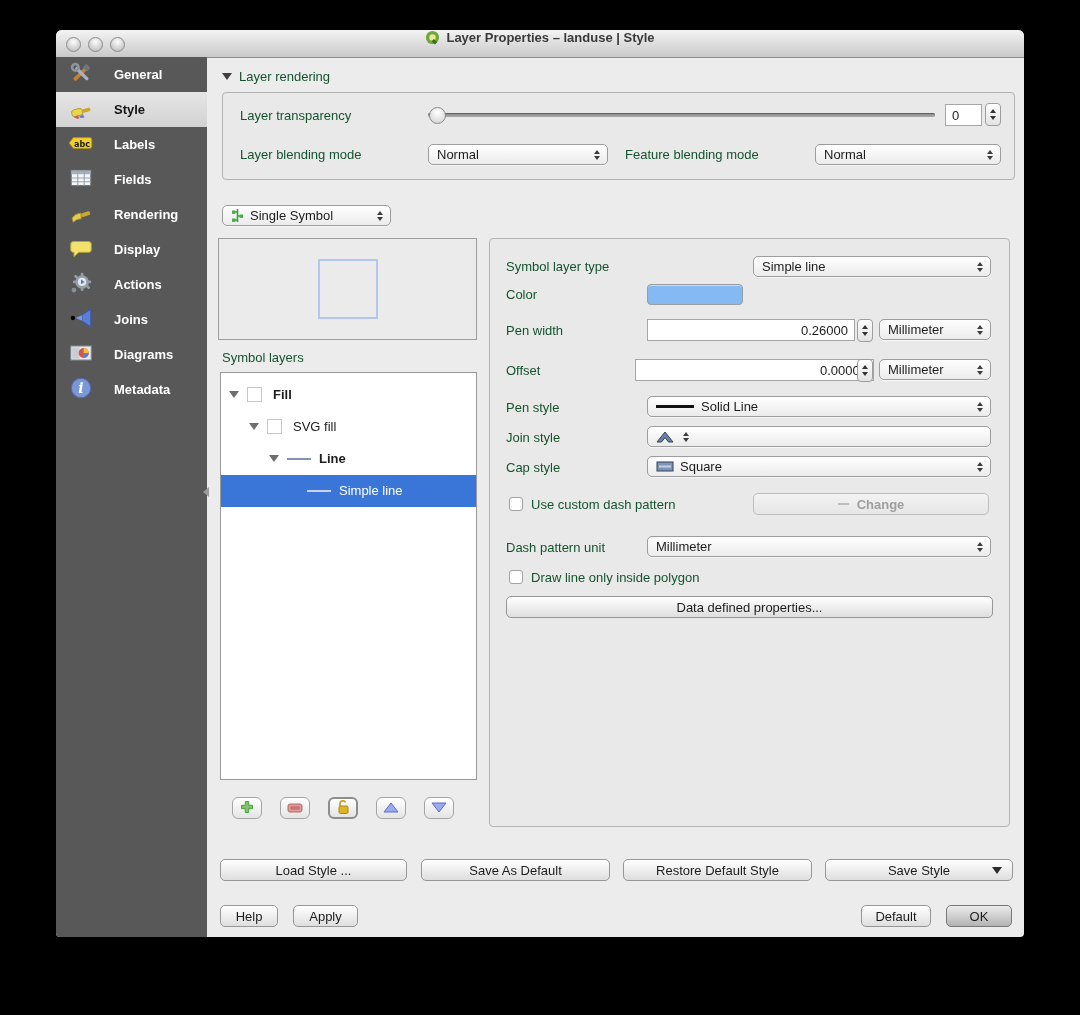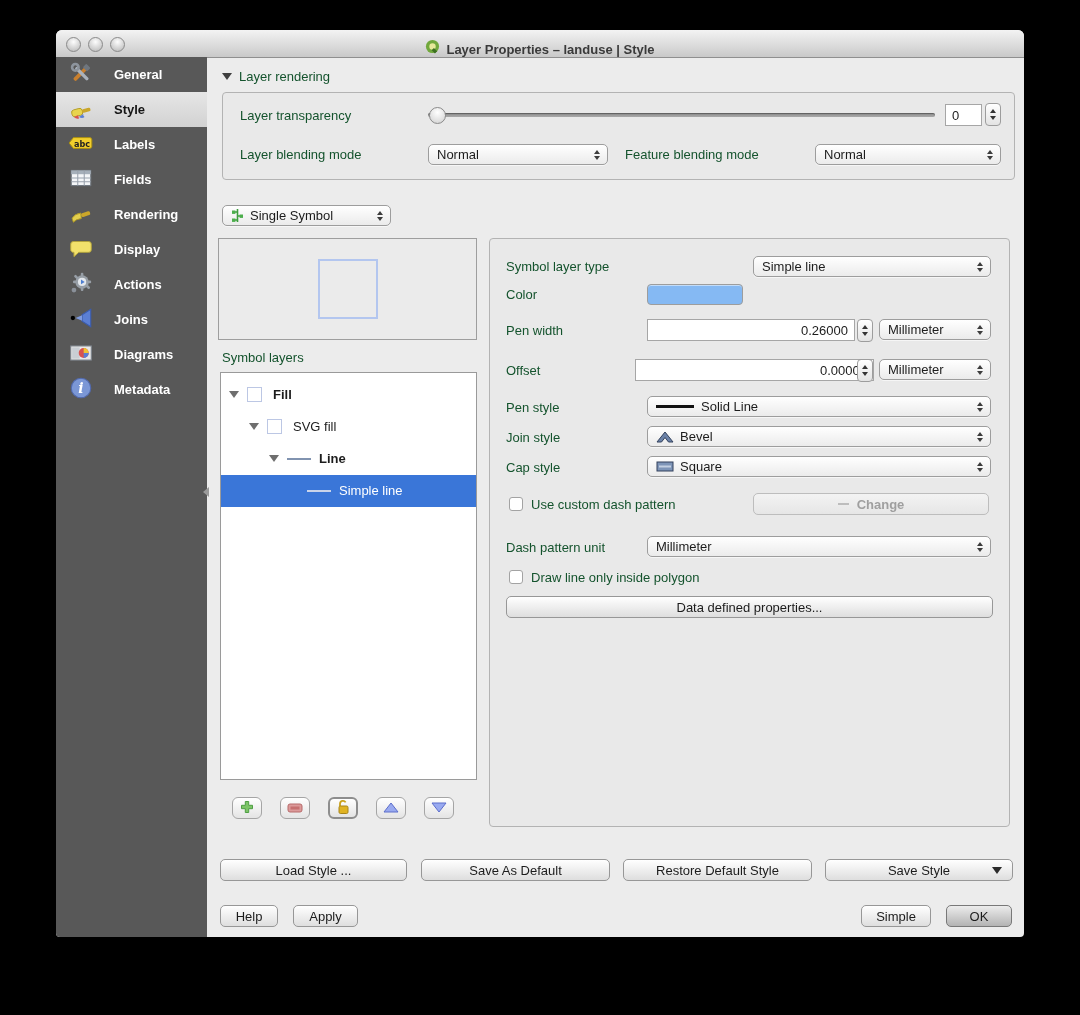--- a/index.html
+++ b/index.html
@@ -6,21 +6,21 @@
   .stage{position:relative;width:1080px;height:1015px;background:#000;overflow:hidden;
          font-family:"Liberation Sans","DejaVu Sans",sans-serif;color:#1c1c1c;font-size:13px;}
   .window{position:absolute;left:56px;top:30px;width:968px;height:907px;background:#ececec;
           border-radius:6px 6px 4px 4px;overflow:hidden;box-shadow:0 14px 40px rgba(0,0,0,.7);}
   
   .titlebar{position:absolute;left:0;top:0;width:100%;height:27px;
             background:linear-gradient(#f3f3f3,#c9c9c9);border-bottom:1px solid #8f8f8f;}
   .traffic{position:absolute;left:10px;top:7px;display:flex;gap:7px;}
   .tl{width:13px;height:13px;border-radius:50%;border:1px solid #8a8a8a;
       background:radial-gradient(circle at 50% 30%,#fdfdfd,#b5b5b5);}
-  .title{position:absolute;left:0;top:0;width:100%;height:27px;display:flex;align-items:flex-end;
+  .title{position:absolute;left:0;top:0;width:100%;height:27px;display:flex;align-items:flex-start;
          justify-content:center;gap:6px;font-weight:700;color:#3a3a3a;font-size:13px;}
   
   .sidebar{position:absolute;left:0;top:27px;width:151px;height:880px;background:#585858;}
   .side-item{height:35px;display:flex;align-items:center;gap:20px;padding-left:12px;
              color:#fff;font-weight:700;font-size:13px;cursor:default;}
   .side-item.selected{background:linear-gradient(#e6e6e6,#d2d2d2);color:#151515;}
   .side-item svg{flex:0 0 auto;}
   
   .dd{position:absolute;box-sizing:border-box;height:21px;border:1px solid #9d9d9d;border-radius:5px;
       background:linear-gradient(#ffffff,#ebebeb);display:flex;align-items:center;padding:0 4px 0 8px;
@@ -367,21 +367,20 @@
           </span>
       </div>
 
       <span class="label" style="left:16px;top:191px;">Join style</span>
       <div class="dd" style="left:157px;top:187px;width:344px;">
         <span style="margin-right:6px;display:flex;">
             <svg width="18" height="13" viewBox="0 0 18 13">
               <path d="M1 12 L9 2 L17 12 L12.5 12 L9 7.5 L5.5 12 z" fill="#6b82a8" stroke="#33415c" stroke-width="1"></path>
             </svg>
           </span>
-        <span class="lbl">Bevel</span>
         <span class="arrows">
             <i class="au"></i>
             <i class="adn"></i>
           </span>
       </div>
 
       <span class="label" style="left:16px;top:221px;">Cap style</span>
       <div class="dd" style="left:157px;top:217px;width:344px;">
         <span style="margin-right:6px;display:flex;">
             <svg width="18" height="11" viewBox="0 0 18 11">
@@ -434,20 +433,20 @@
       <span style="position:absolute;right:10px;width:0;height:0;border-left:5px solid transparent;border-right:5px solid transparent;border-top:7px solid #2b2b2b;"></span>
     </div>
 
     <div class="btn" style="left:164px;top:875px;width:58px;">
         <span>Help</span>
       </div>
     <div class="btn" style="left:237px;top:875px;width:65px;">
         <span>Apply</span>
       </div>
     <div class="btn" style="left:805px;top:875px;width:70px;">
-        <span>Simple</span>
+        <span>Default</span>
       </div>
     <div class="btn default" style="left:890px;top:875px;width:66px;">
         <span>OK</span>
       </div>
 
   </div>
 </div>
 
 </body></html>

